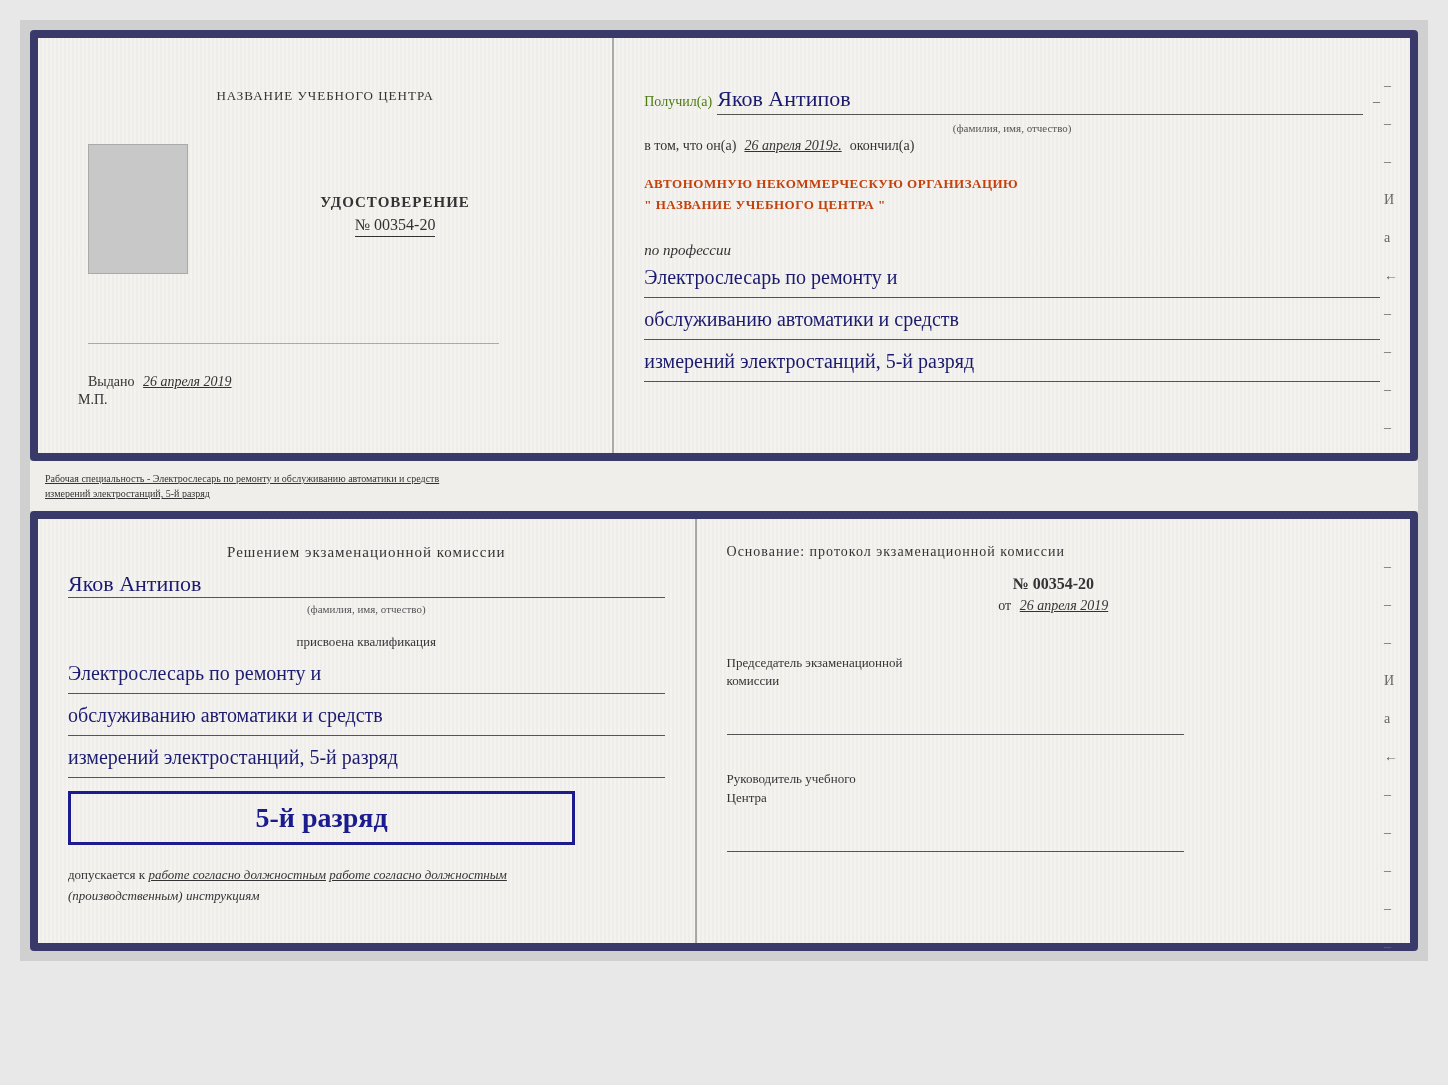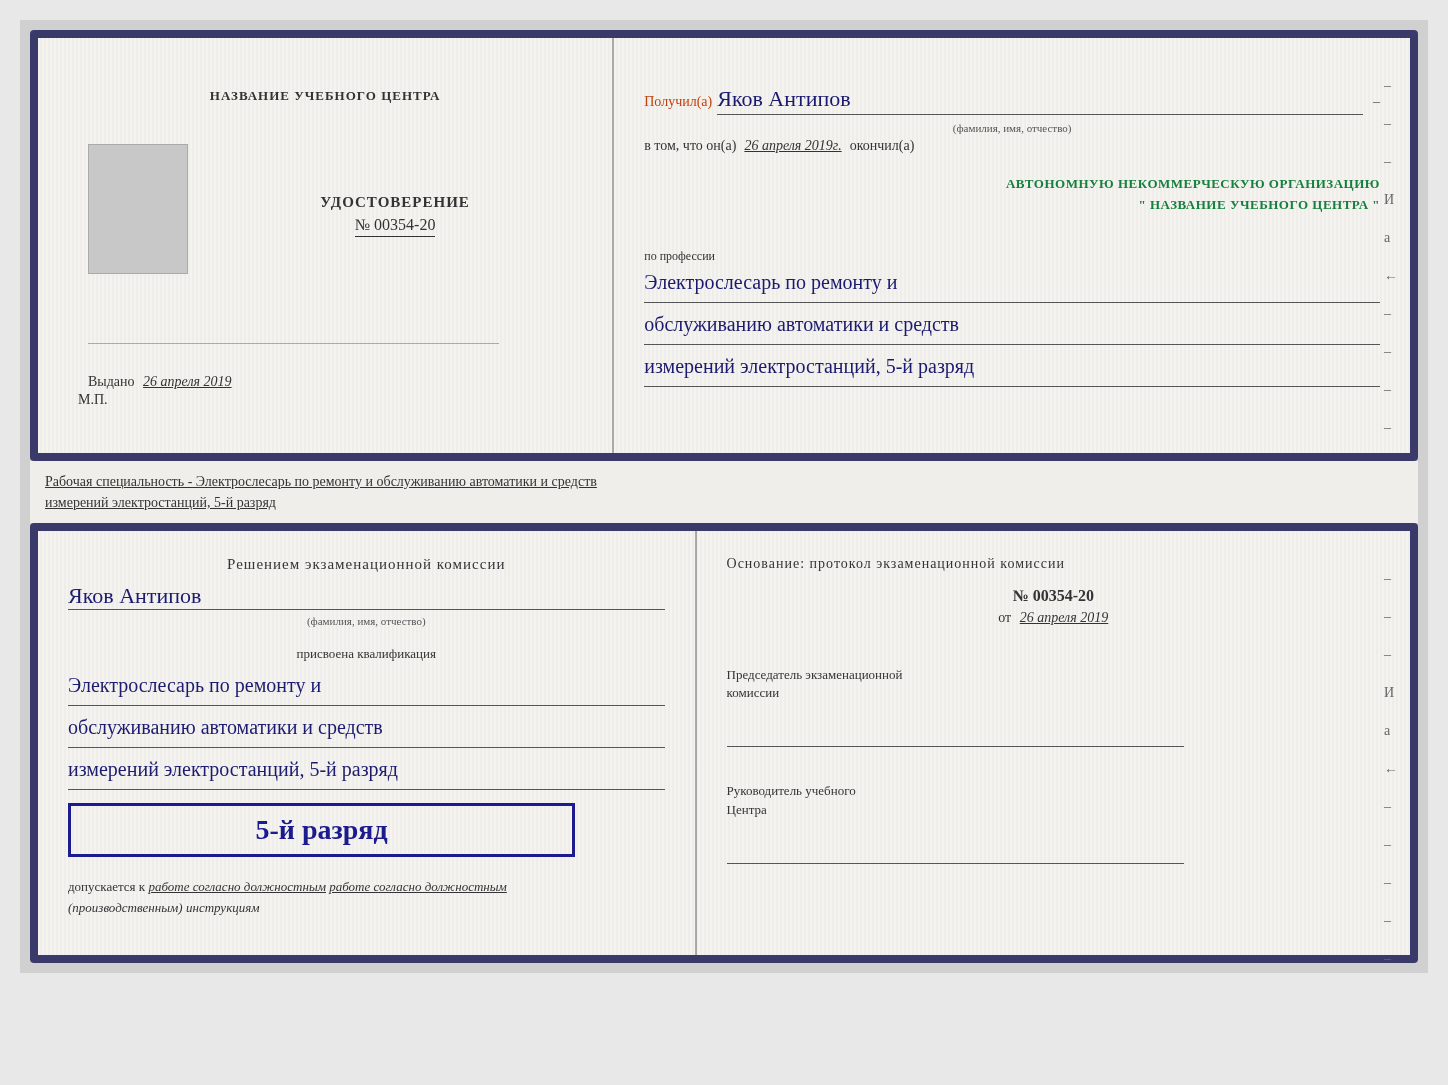--- a/index.html
+++ b/index.html
@@ -63,21 +63,21 @@
       position: relative;
     }
 
     .center-title {
       text-align: center;
       font-size: 13px;
       letter-spacing: 1px;
       color: #333;
       margin-bottom: 30px;
       text-transform: uppercase;
-      font-weight: bold;
+      font-weight: normal;
       margin-top: 20px;
     }
 
     .photo-placeholder {
       width: 100px;
       height: 130px;
       background: #c8c8c8;
       border: 1px solid #aaa;
       margin: 10px 0 20px 0;
       align-self: flex-start;
@@ -124,21 +124,21 @@
     .recipient-line {
       display: flex;
       align-items: baseline;
       margin-bottom: 5px;
       font-size: 14px;
       color: #333;
     }
 
     .recipient-label {
       font-size: 14px;
-      color: #c2410c;
+      color: #4d7c0f;
       white-space: nowrap;
       margin-right: 5px;
       margin-top: 36px;
     }
 
     .handwritten-name {
       font-family: 'Segoe Script', 'Brush Script MT', cursive;
       font-size: 22px;
       color: #1a1a6e;
       border-bottom: 1px solid #555;
@@ -165,54 +165,55 @@
     .date-handwritten {
       font-style: italic;
       font-size: 14px;
       color: #333;
       text-decoration: underline;
       margin: 0 8px;
     }
 
     .org-block {
       font-size: 13px;
-      color: #15803d;
-      text-align: right;
+      color: #c2410c;
+      text-align: left;
       line-height: 1.6;
-      margin-bottom: 23px;
+      margin-bottom: 16px;
       text-transform: uppercase;
       font-weight: bold;
       letter-spacing: 0.5px;
     }
 
     .profession-label {
-      font-size: 12px;
+      font-size: 15px;
       color: #333;
       margin-top: 10px;
+      font-style: italic;
     }
 
     .profession-handwritten {
       font-family: 'Segoe Script', 'Brush Script MT', cursive;
       font-size: 20px;
       color: #1a1a6e;
       line-height: 1.8;
     }
 
     .underlined-text {
       border-bottom: 1px solid #555;
       display: block;
       padding-bottom: 2px;
       margin-bottom: 3px;
     }
 
     
     .separator-section {
       background: #f0eeea;
       padding: 10px 15px;
-      font-size: 14px;
+      font-size: 10px;
       color: #333;
       text-decoration: underline;
       line-height: 1.5;
     }
 
     
     .bottom-document {
       display: flex;
       width: 100%;
       background: #f5f3ee;

